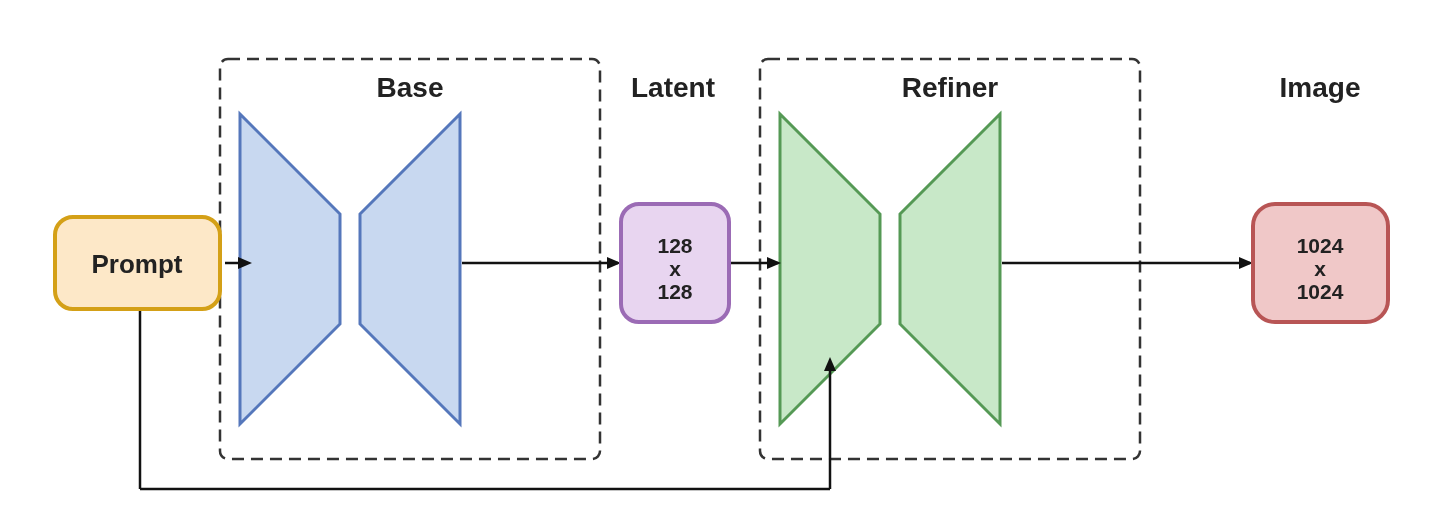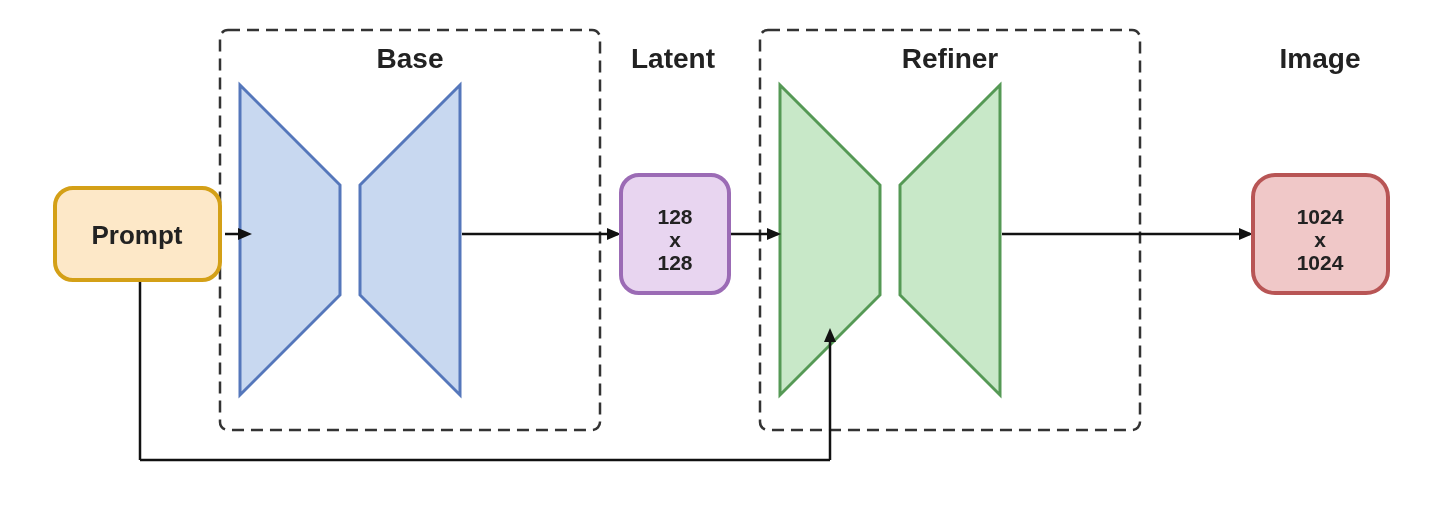--- a/index.html
+++ b/index.html
@@ -11,20 +11,21 @@
       overflow: hidden;
       position: relative;
     }
     .diagram-container {
       width: 1440px;
       height: 389px;
       position: relative;
       display: flex;
       align-items: center;
       justify-content: center;
+      margin-top: 29px;
     }
     svg.main-svg {
       width: 1440px;
       height: 507px;
       position: absolute;
       top: 0; left: 0;
     }
   </style>
 </head>
 <body>

